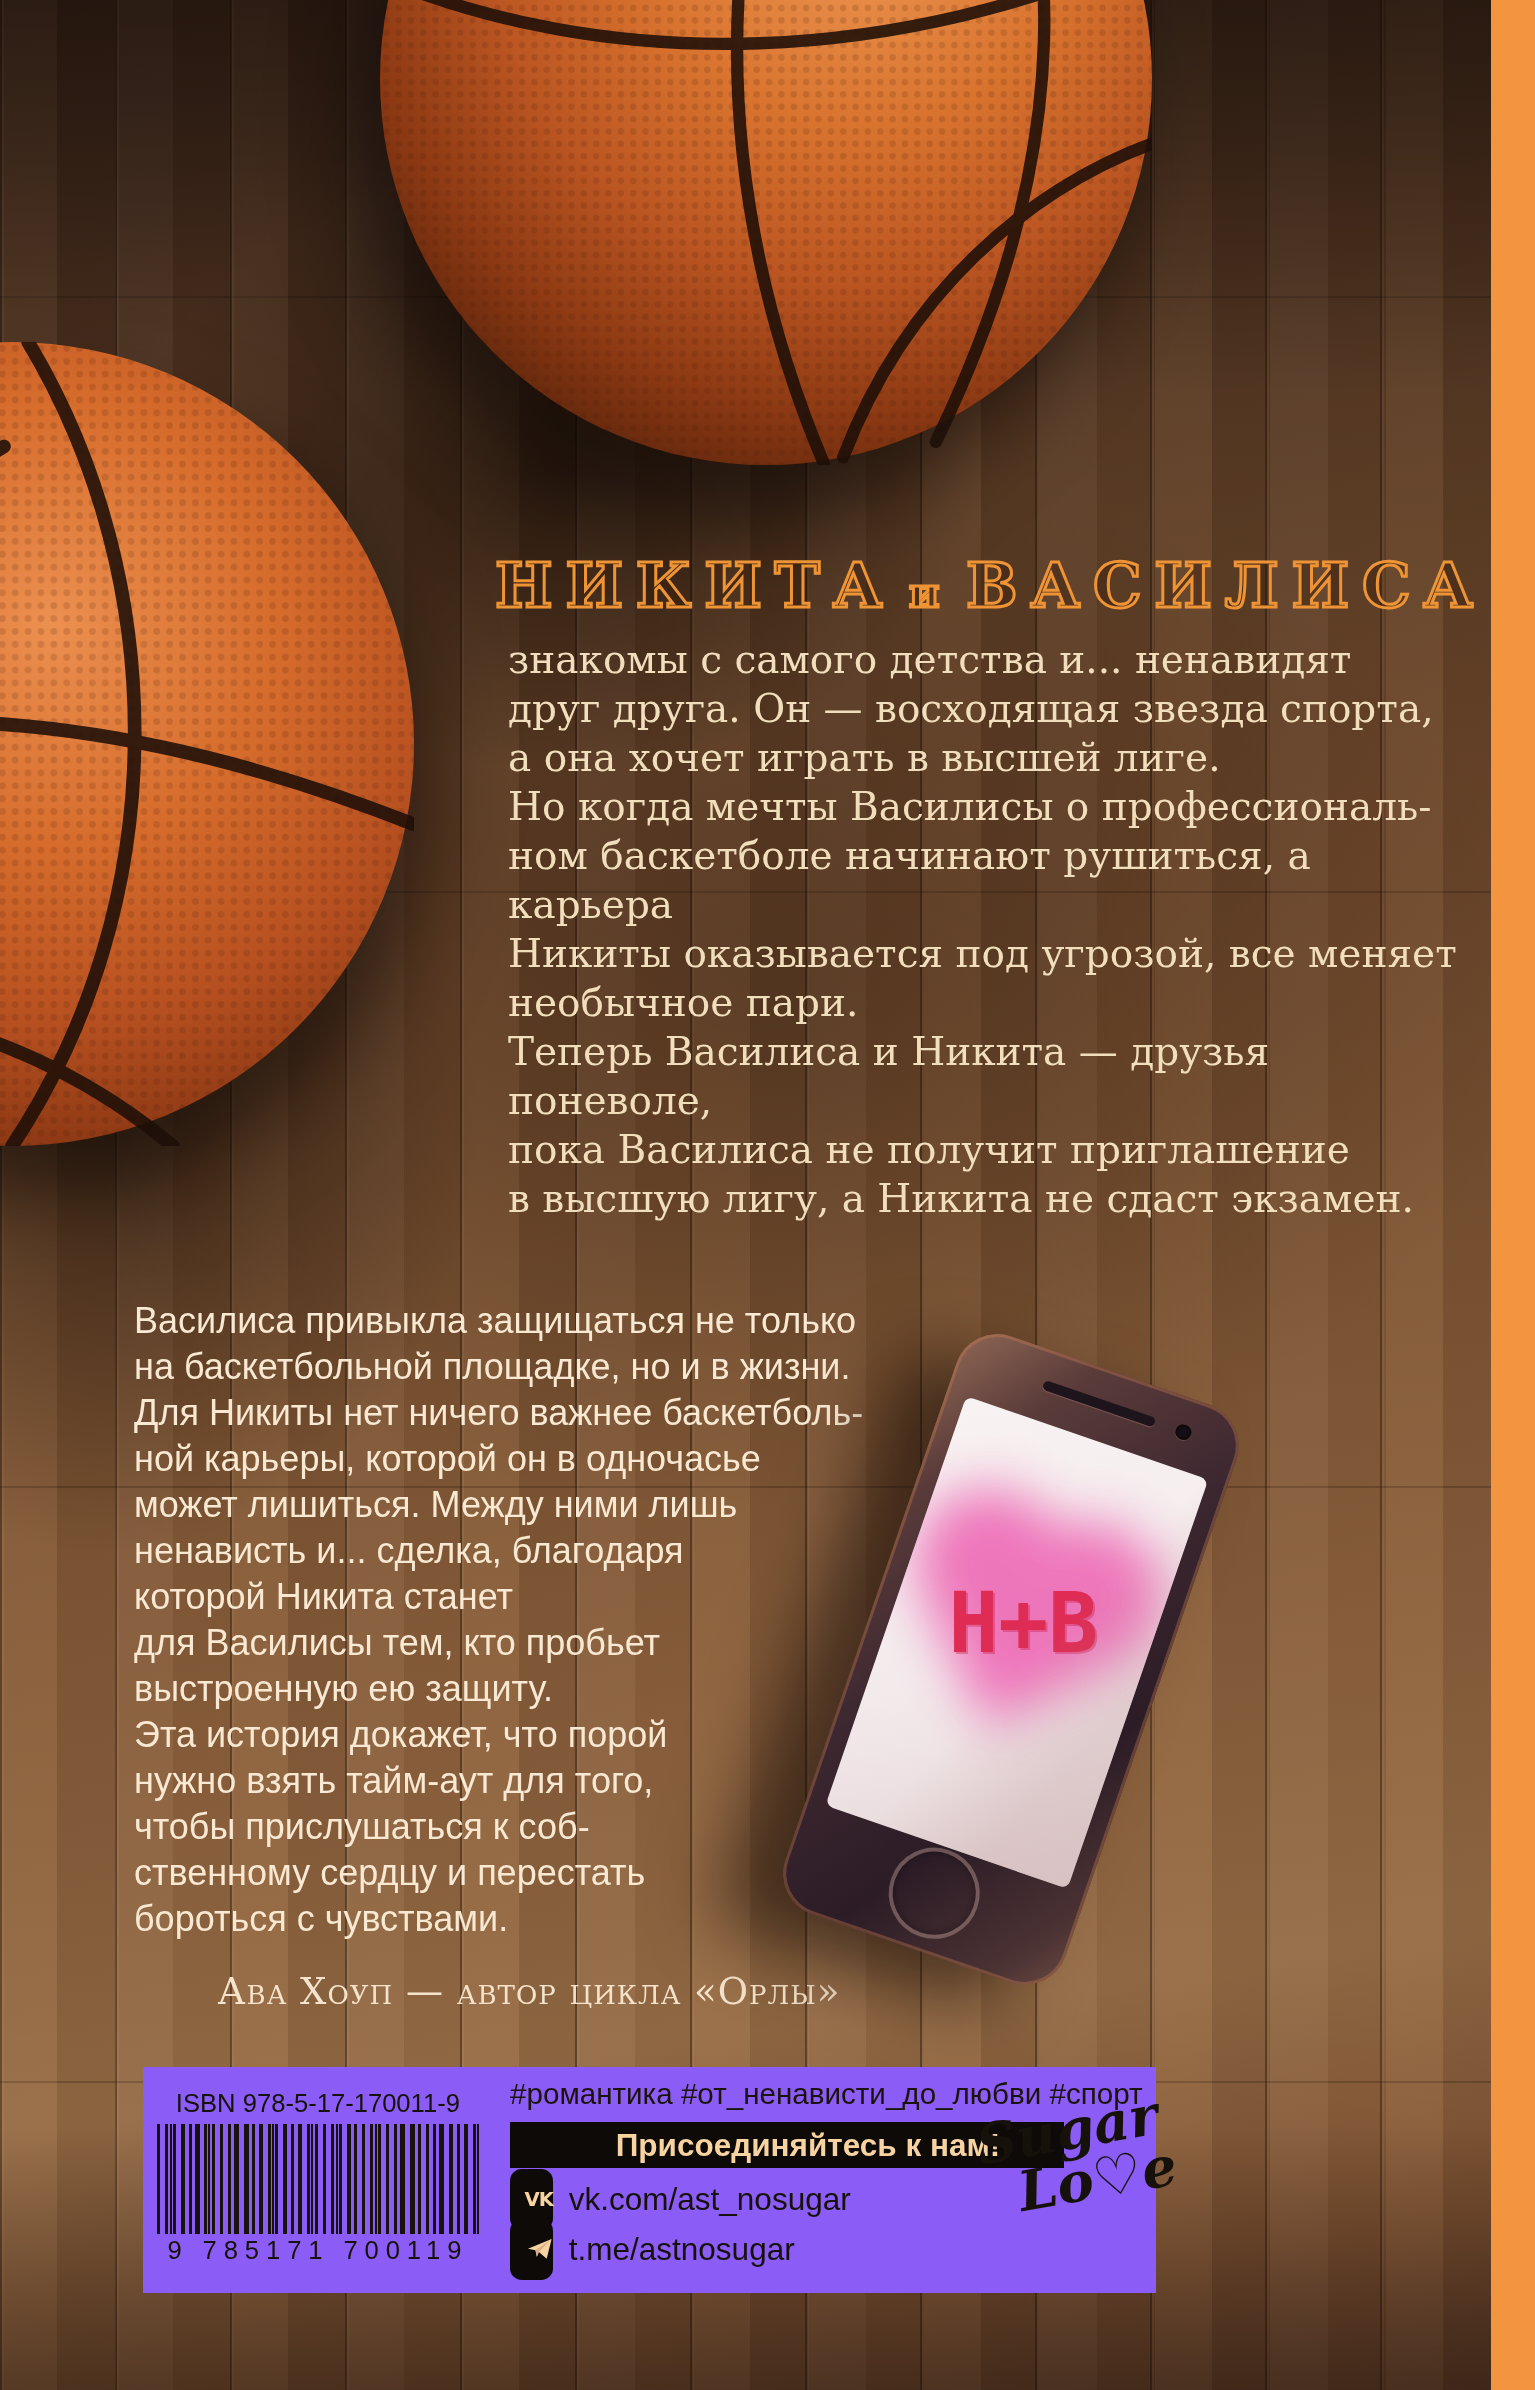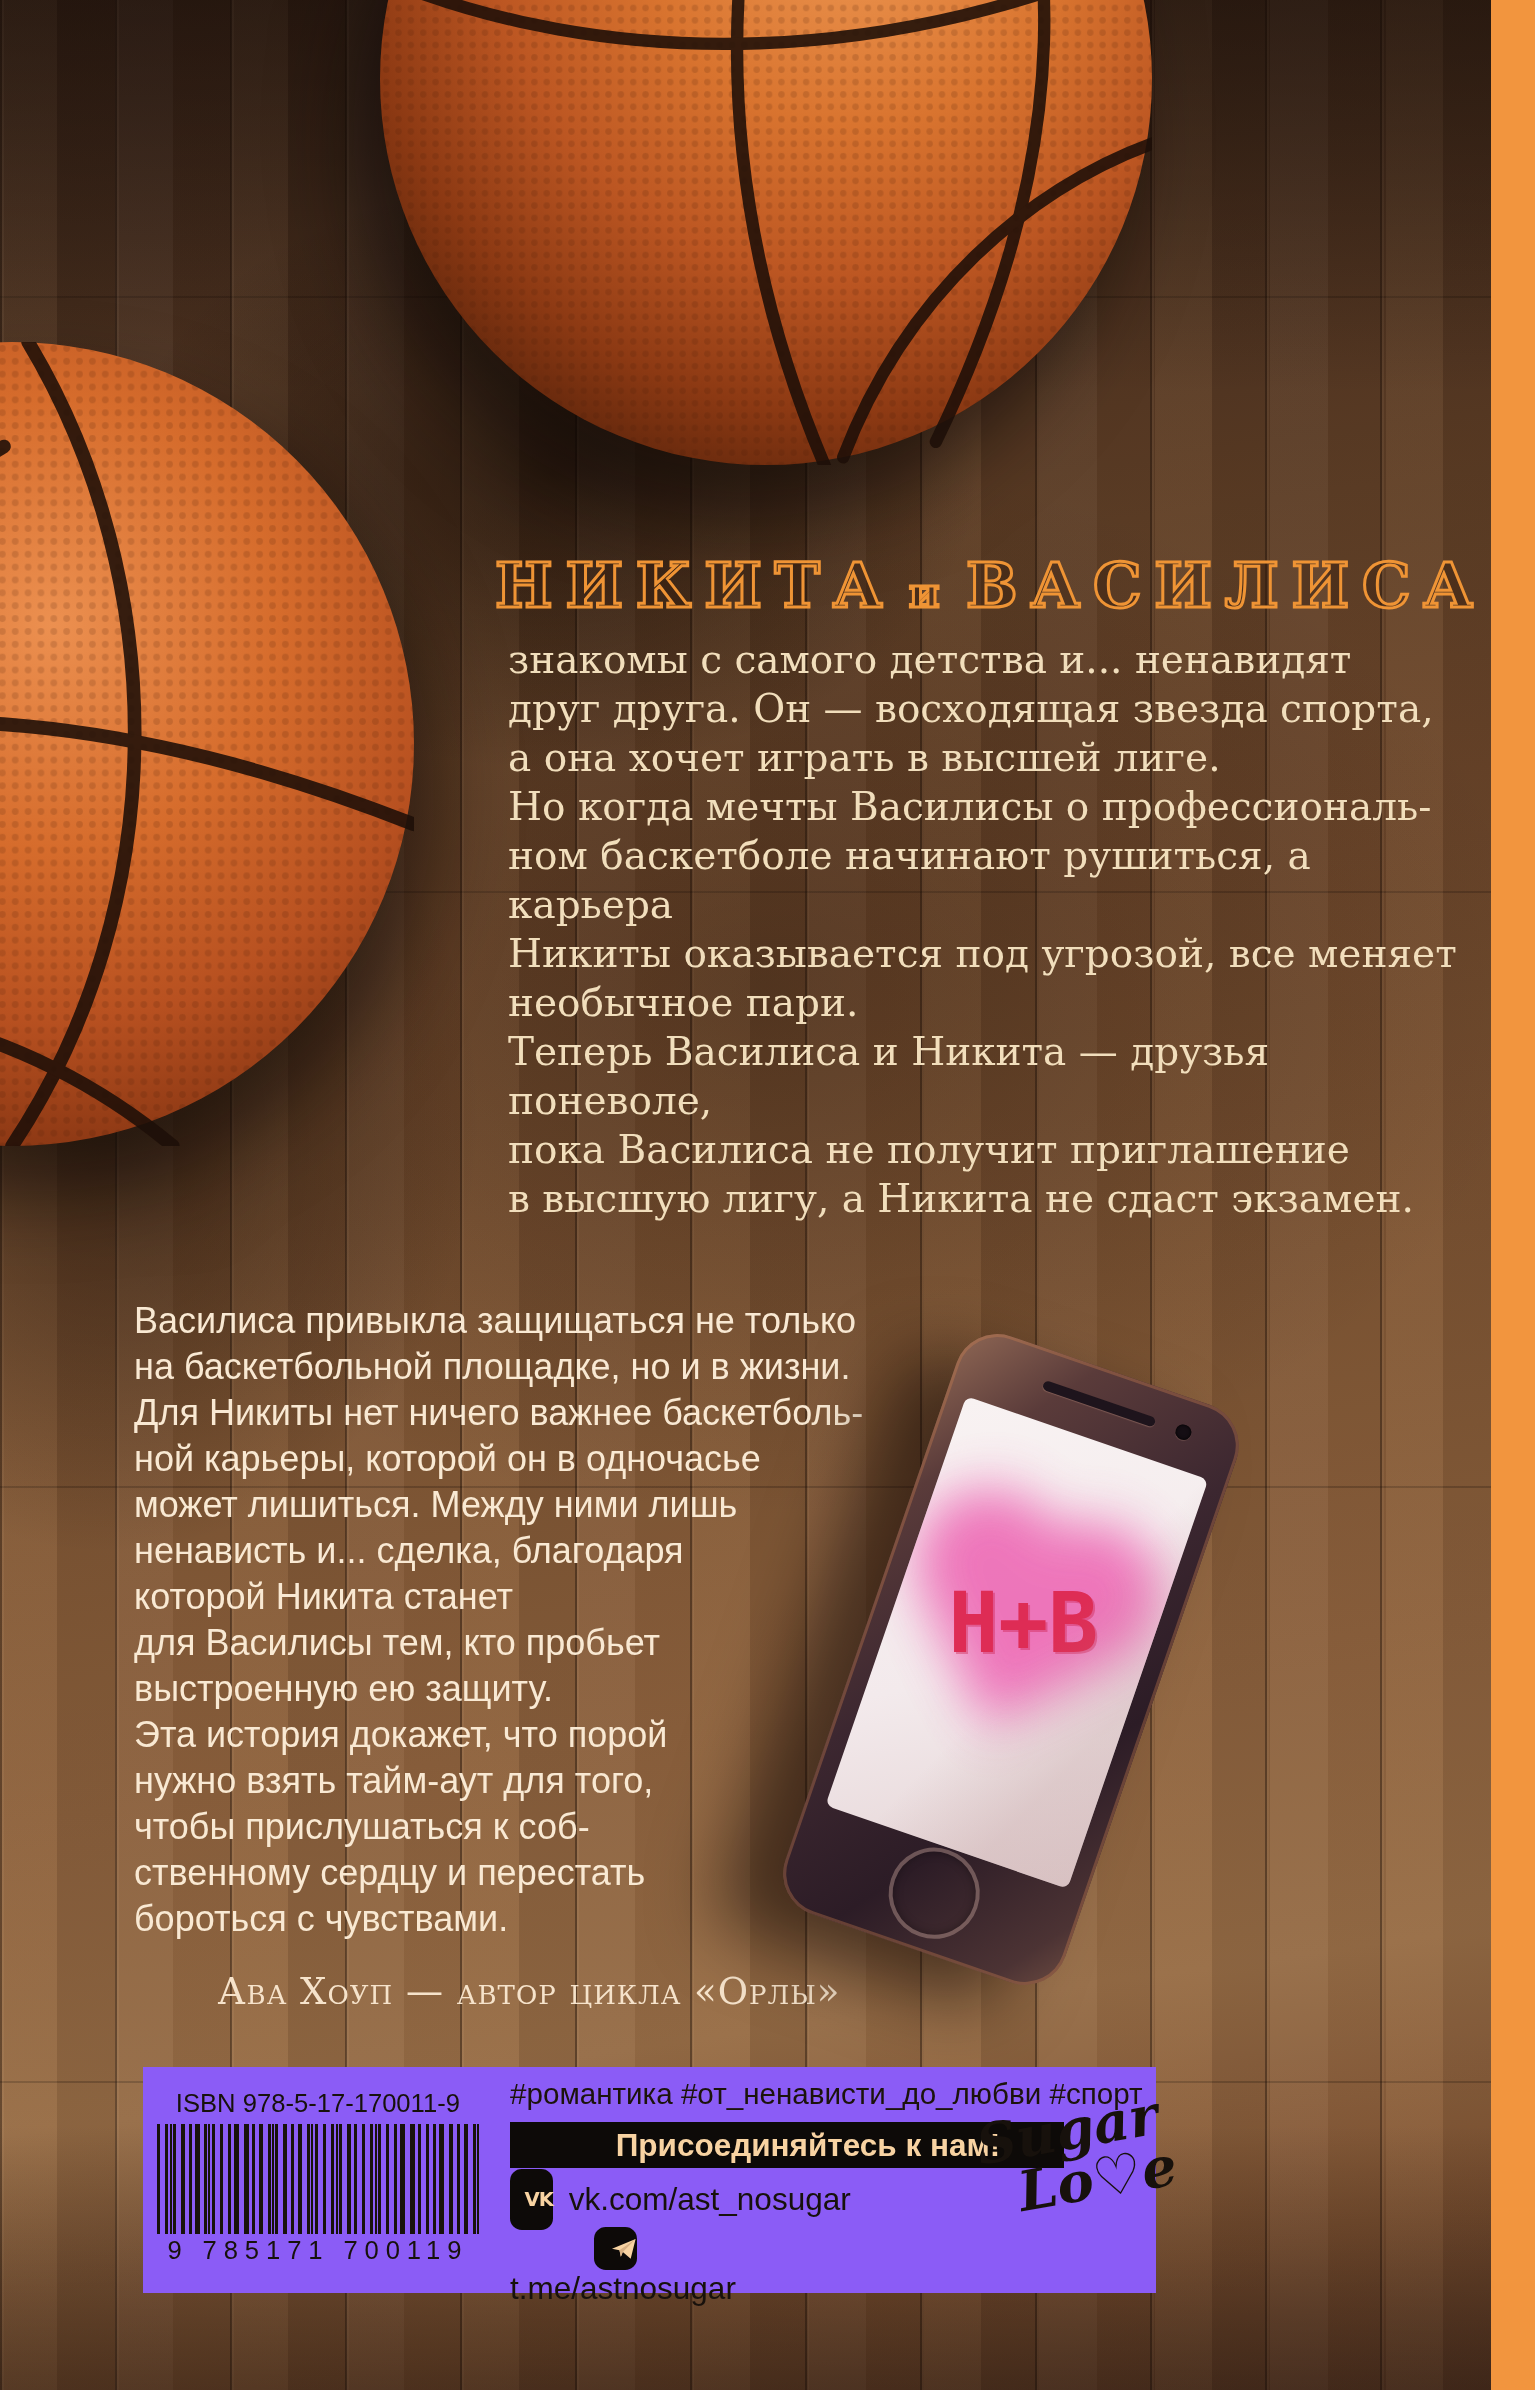--- a/index.html
+++ b/index.html
@@ -92,21 +92,21 @@
   .barcode-digits{position:absolute;left:9.9px;top:169px;width:330px;text-align:center;
       font-family:"Liberation Sans",sans-serif;font-size:25.6px;letter-spacing:6.9px;color:#17110c;}
   .hashtags{position:absolute;left:367px;top:9.9px;width:640px;
       font-family:"Liberation Sans",sans-serif;font-size:29.6px;color:#1c130c;}
   .join-banner{position:absolute;left:367px;top:55px;width:512px;height:46px;background:#0d0a08;
       font-family:"Liberation Sans",sans-serif;font-weight:bold;font-size:31.5px;color:#f8d3a2;
       display:flex;align-items:center;justify-content:center;padding-left:42px;}
   .social-row{position:absolute;left:367px;height:44px;display:flex;align-items:center;
       font-family:"Liberation Sans",sans-serif;font-size:31.5px;color:#17110c;}
   .social-row.vk{top:110px;}
-  .social-row.tg{top:160px;flex-direction:column;}
+  .social-row.tg{top:160px;}
   .social-icon{width:43px;height:61px;border-radius:11.8px;background:#0d0a08;margin-right:15.8px;
       display:flex;align-items:center;justify-content:flex-end;flex:0 0 43px;}
   .vk-glyph{font-family:"DejaVu Sans",sans-serif;font-weight:bold;font-size:19.7px;color:#f8d3a2;
       letter-spacing:-1px;}
   .brand{position:absolute;left:837px;top:27.6px;width:227px;transform:rotate(-10deg);
       font-style:italic;font-weight:bold;font-size:55px;line-height:61px;color:#17110c;}
   .brand .l2{margin-left:33px;margin-top:-7.9px;}
 </style>
 </head>
 <body>

